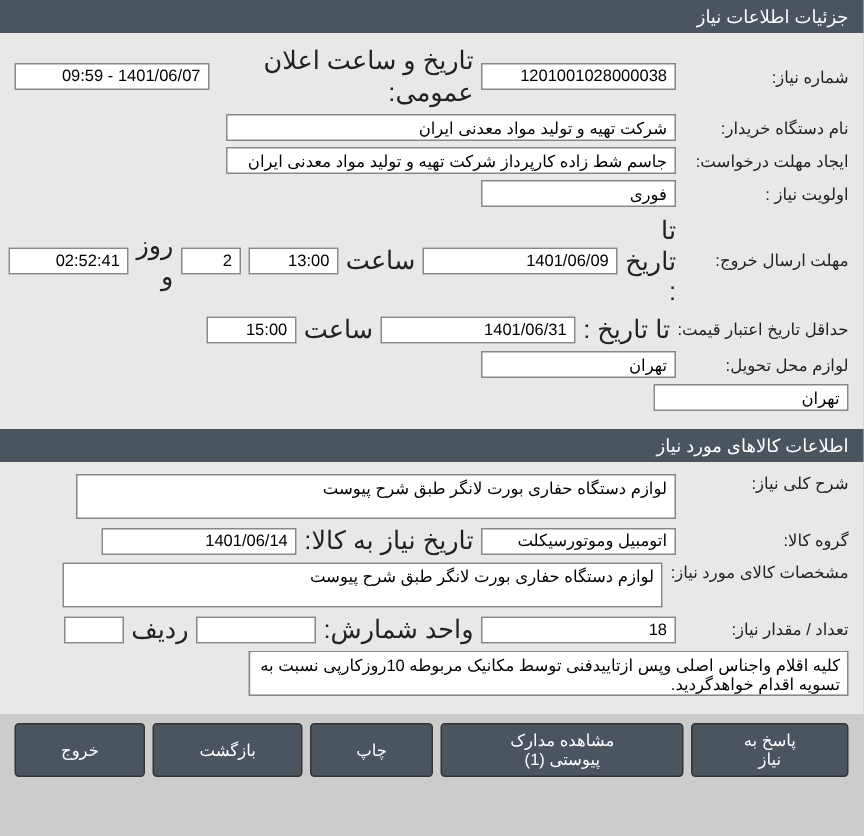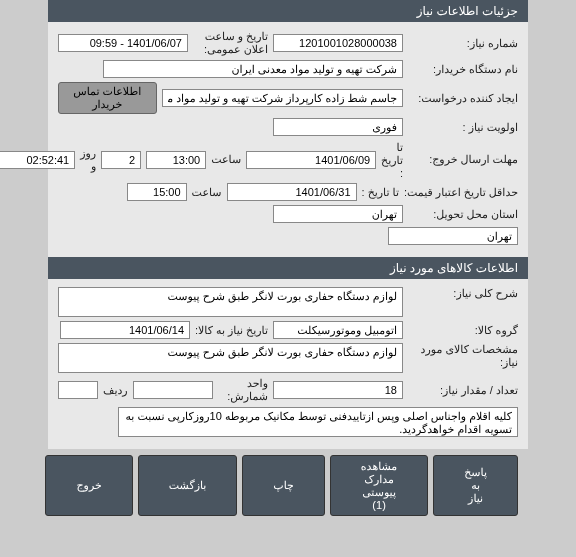--- a/index.html
+++ b/index.html
@@ -7,21 +7,21 @@
   padding: 0;
   box-sizing: border-box;
   font-family: Tahoma, Arial, sans-serif;
 }
 body {
   background: #ccc;
   font-size: 11px;
   direction: rtl;
 }
 .container {
-  width: 480px;
+  width: 576px;
   margin: 0 auto;
 }
 .section-header {
   background: #4a5560;
   color: #fff;
   padding: 4px 10px;
   font-size: 12px;
 }
 .section-body {
   background: #e8e8e8;
@@ -48,21 +48,21 @@
 }
 .form-textarea {
   background: #fff;
   border: 1px solid #888;
   padding: 2px 5px;
   font-size: 11px;
   font-family: Tahoma, Arial, sans-serif;
   resize: none;
 }
 .inline-label {
-  font-size: 11px;
+  font-size: 17px;
   color: #222;
 }
 .btn-gray {
   background: #999;
   color: #000;
   border: 1px solid #666;
   padding: 2px 8px;
   font-size: 11px;
   font-family: Tahoma, Arial, sans-serif;
   cursor: pointer;
@@ -109,23 +109,22 @@
       <span class="inline-label">تاریخ و ساعت اعلان عمومی:</span>
       <input class="form-input w-130" readonly="" value="1401/06/07 - 09:59" style="">
     </div>
 
     <div class="form-row">
       <span class="form-label">نام دستگاه خریدار:</span>
       <input class="form-input w-300" readonly="" value="شرکت تهیه و تولید مواد معدنی ایران" style="">
     </div>
 
     <div class="form-row">
-      <span class="form-label">ایجاد کننده درخواست:</span>
+      <span class="form-label">ایجاد مهلت درخواست:</span>
       <input class="form-input w-300" readonly="" value="جاسم شط زاده کارپرداز شرکت تهیه و تولید مواد معدنی ایران" style="">
-      <button class="btn-gray">اطلاعات تماس خریدار</button>
     </div>
 
     <div class="form-row">
       <span class="form-label">اولویت نیاز :</span>
       <input class="form-input w-130" readonly="" value="فوری" style="">
     </div>
 
     <div class="form-row">
       <span class="form-label">مهلت ارسال خروج:</span>
       <span class="inline-label">تا تاریخ :</span>
@@ -140,21 +139,21 @@
 
     <div class="form-row">
       <span class="form-label">حداقل تاریخ اعتبار قیمت:</span>
       <span class="inline-label">تا تاریخ :</span>
       <input class="form-input w-130" readonly="" value="1401/06/31" style="">
       <span class="inline-label">ساعت</span>
       <input class="form-input w-60" readonly="" value="15:00" style="">
     </div>
 
     <div class="form-row">
-      <span class="form-label">استان محل تحویل:</span>
+      <span class="form-label">لوازم محل تحویل:</span>
       <input class="form-input w-130" readonly="" value="تهران" style="">
     </div>
 
     <div class="form-row">
       <input class="form-input w-130" readonly="" value="تهران" style="">
     </div>
   </div>
 
   <div class="section-header">
     <span>اطلاعات کالاهای مورد نیاز</span>

